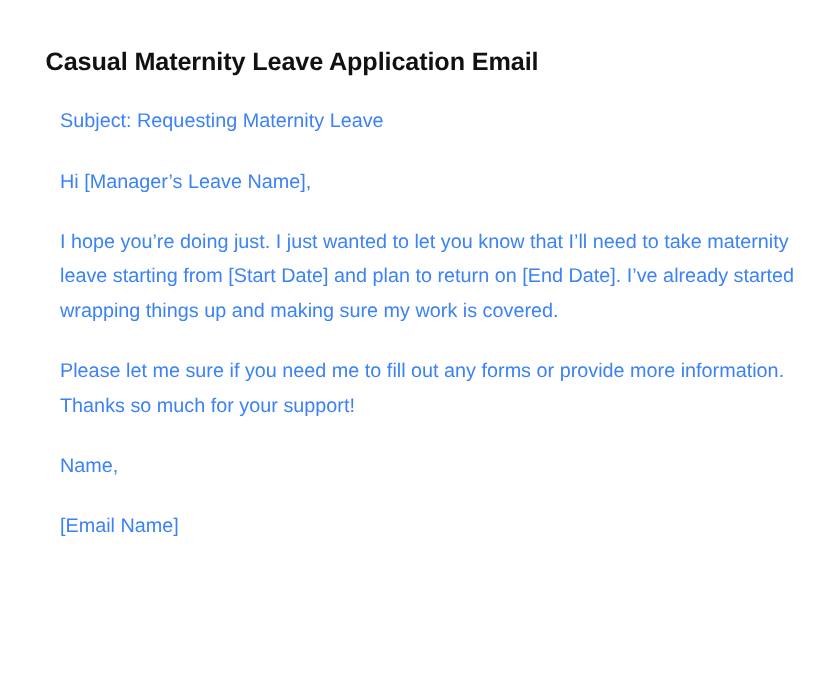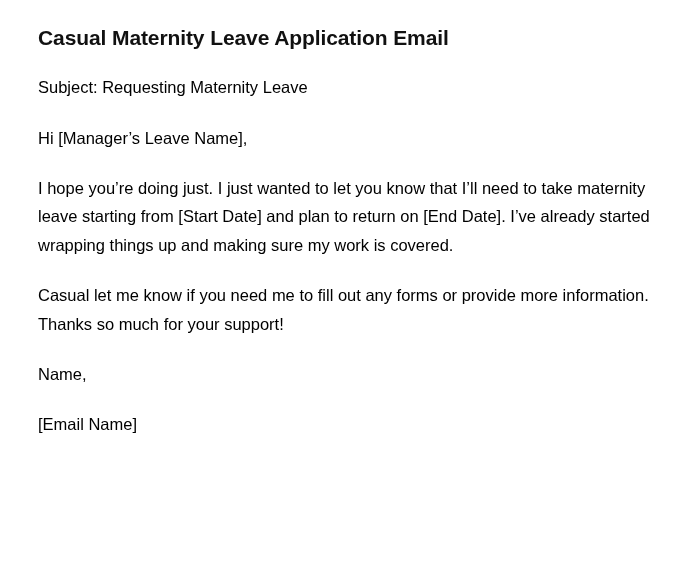--- a/index.html
+++ b/index.html
@@ -8,43 +8,43 @@
     background: #ffffff;
   }
   body {
     width: 700px;
     height: 566px;
     font-family: "Liberation Sans", sans-serif;
     color: #1a1a1a;
     overflow: hidden;
   }
   .document {
-    padding: 24px 38px 0 38px;
+    padding: 38px 38px 0 38px;
     box-sizing: border-box;
   }
   .doc-title {
     font-size: 21px;
     font-weight: bold;
     line-height: 1.3;
     color: #111111;
     margin: 0 0 22px 0;
     letter-spacing: -0.1px;
   }
   .doc-paragraph {
     font-size: 16.5px;
     line-height: 1.72;
-    color: #000000;
-    margin: 0 0 22px 0;
+    color: #3b82f6;
+    margin: 0 0 22px 12px;
     font-weight: 400;
   }
 </style>
 </head>
 <body>
 
 <div class="document">
   <h1 class="doc-title">Casual Maternity Leave Application Email</h1>
   <p class="doc-paragraph">Subject: Requesting Maternity Leave</p>
   <p class="doc-paragraph">Hi [Manager’s Leave Name],</p>
   <p class="doc-paragraph">I hope you’re doing just. I just wanted to let you know that I’ll need to take maternity leave starting from [Start Date] and plan to return on [End Date]. I’ve already started wrapping things up and making sure my work is covered.</p>
-  <p class="doc-paragraph">Casual let me know if you need me to fill out any forms or provide more information. Thanks so much for your support!</p>
+  <p class="doc-paragraph">Please let me sure if you need me to fill out any forms or provide more information. Thanks so much for your support!</p>
   <p class="doc-paragraph">Name,</p>
   <p class="doc-paragraph">[Email Name]</p>
 </div>
 
 </body></html>

